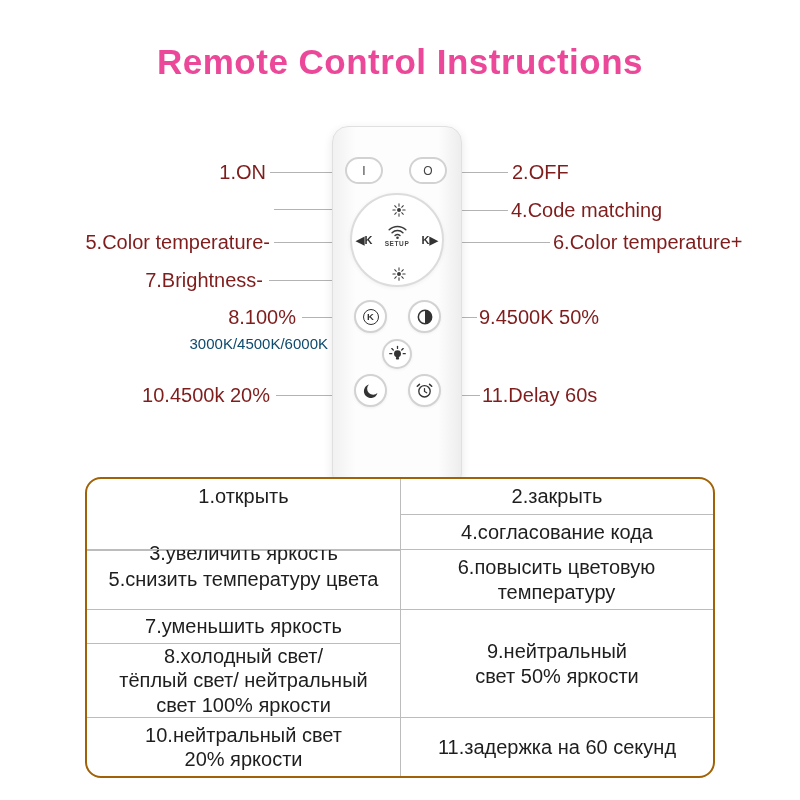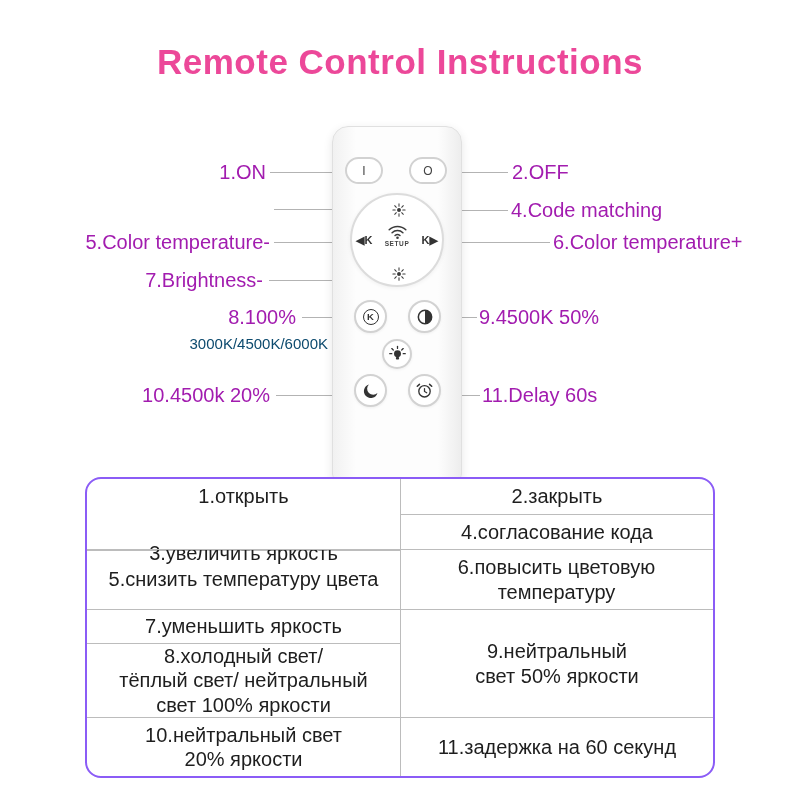--- a/index.html
+++ b/index.html
@@ -40,21 +40,21 @@
   .btn-k        { left:21px; top:173px; }
   .btn-contrast { left:75px; top:173px; }
   .btn-bulb     { left:49px; top:212px; width:30px; height:30px; }
   .btn-moon     { left:21px; top:247px; }
   .btn-alarm    { left:75px; top:247px; }
   .k-badge { width:16px; height:16px; border:1.5px solid #333; border-radius:50%;
              display:flex; align-items:center; justify-content:center;
              font-size:9.5px; line-height:1; font-weight:700; color:#333; }
 
   
-  .callout { position:absolute; font-size:20px; color:#a21caf; white-space:nowrap; }
+  .callout { position:absolute; font-size:20px; color:#7f1d1d; white-space:nowrap; }
   .callout-sub { position:absolute; font-size:15px; color:#0c4a6e; white-space:nowrap; }
   .c1  { right:534px; top:161px; }  .c2  { left:512px; top:161px; }
   .c3  { right:532px; top:198px; }  .c4  { left:511px; top:199px; }
   .c5  { right:530px; top:231px; }  .c6  { left:553px; top:231px; }
   .c7  { right:537px; top:269px; }
   .c8  { right:504px; top:306px; }  .c8s { right:472px; top:335px; }
   .c9  { left:479px; top:306px; }
   .c10 { right:530px; top:384px; }  .c11 { left:482px; top:384px; }
 
   .cline { position:absolute; height:1px; background:#b3b3b3; }
@@ -65,21 +65,21 @@
   .l5  { left:274px; top:242px; width:76px; }
   .l6  { left:444px; top:242px; width:106px; }
   .l7  { left:269px; top:280px; width:114px; }
   .l8  { left:302px; top:317px; width:50px; }
   .l9  { left:442px; top:317px; width:35px; }
   .l10 { left:276px; top:395px; width:76px; }
   .l11 { left:442px; top:395px; width:38px; }
 
   
   .itable { position:absolute; left:85px; top:477px; width:630px; height:301px;
-            background:#fff; border:2px solid #8b5cf6; border-radius:16px;
+            background:#fff; border:2px solid #a16207; border-radius:16px;
             overflow:hidden; display:grid; grid-template-columns:1fr 1fr;
             grid-template-rows:35px 35px 60px 34px 74px 1fr;
             font-size:20px; color:#1e1e1e; }
   .cell { display:flex; align-items:center; justify-content:center; text-align:center;
           white-space:pre-line; padding:2px 8px; line-height:1.22; }
   .bt { border-top:1px solid #bcbcbc; }
   .bl { border-left:1px solid #bcbcbc; }
   .r1c1 { grid-row:1; grid-column:1; }  .r1c2 { grid-row:1; grid-column:2; }
   .r2c1 { grid-row:2; grid-column:1;margin-top:36px; }  .r2c2 { grid-row:2; grid-column:2; }
   .r3c1 { grid-row:3; grid-column:1; }  .r3c2 { grid-row:3; grid-column:2;padding-left:7px; }

